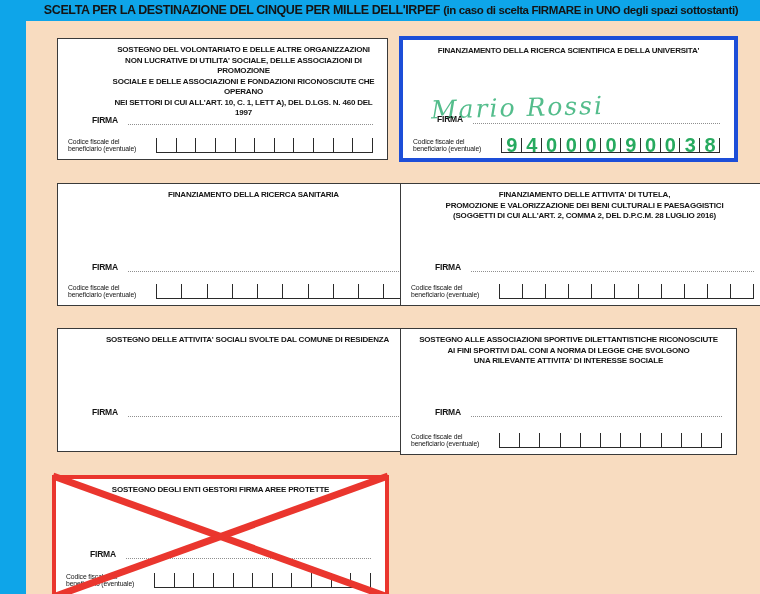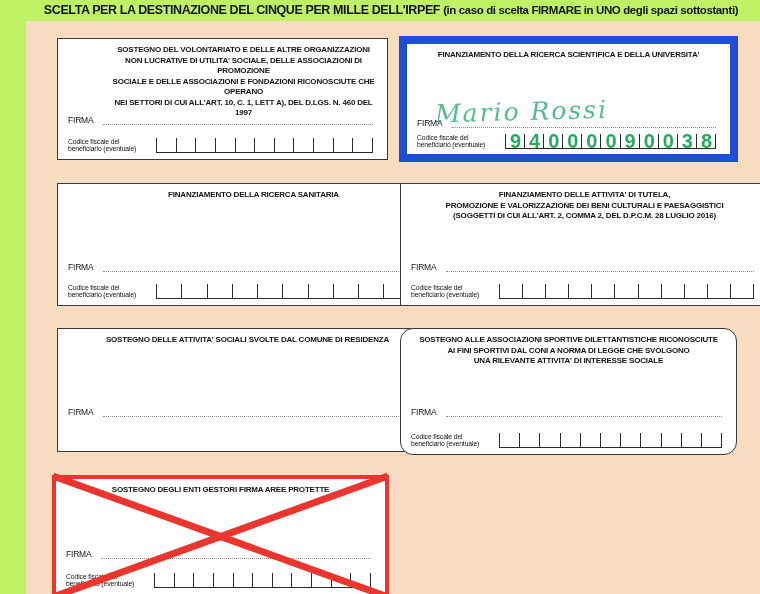--- a/index.html
+++ b/index.html
@@ -1,38 +1,38 @@
 <!DOCTYPE html>
 <html><head>
 <meta charset="utf-8">
 <style>
   html,body{margin:0;padding:0;}
-  .page{position:relative;width:760px;height:594px;background:#bef264;overflow:hidden;
+  .page{position:relative;width:760px;height:594px;background:#0ea5e9;overflow:hidden;
         font-family:"Liberation Sans",sans-serif;color:#141414;}
   .form-title{position:absolute;top:3px;left:24px;right:2px;text-align:center;
         font-weight:bold;font-size:12.5px;letter-spacing:-0.4px;white-space:nowrap;}
   .form-title .note{font-size:11.5px;}
   .panel{position:absolute;left:26px;top:21px;right:0;bottom:0;background:#f8dcc0;}
 
   .choice-box{position:absolute;background:#fff;border:1px solid #3a3a3a;box-sizing:border-box;}
   #box-volontariato{left:57px;top:38px;width:331px;height:122px;padding-left:42px;}
-  #box-ricerca-scientifica{left:399px;top:36px;width:339px;height:126px;border:8px solid #1d4ed8;}
+  #box-ricerca-scientifica{left:399px;top:36px;width:339px;height:126px;border:4px solid #1d4ed8;}
   #box-ricerca-sanitaria{left:57px;top:183px;width:393px;height:123px;}
   #box-beni-culturali{left:400px;top:183px;width:369px;height:123px;}
   #box-comune{left:57px;top:328px;width:381px;height:124px;}
-  #box-sport{left:400px;top:328px;width:337px;height:127px;border-radius:13px;}
+  #box-sport{left:400px;top:328px;width:337px;height:127px;}
   #box-aree{left:52px;top:475px;width:337px;height:123px;border:4px solid #ea362e;}
 
   .choice-title{margin-top:6px;padding:0 8px;text-align:center;font-weight:bold;
         font-size:8px;line-height:10.5px;letter-spacing:-0.2px;}
   .firma-row{position:absolute;left:10px;right:14px;top:76px;display:flex;align-items:flex-end;height:12px;}
   #box-volontariato .firma-row{top:74px;}
   #box-ricerca-scientifica .firma-row{top:72px;}
   #box-aree .firma-row{top:68px;}
-  .firma-label{font-weight:normal;font-size:8.5px;letter-spacing:-0.2px;flex:none;}
+  .firma-label{font-weight:bold;font-size:8.5px;letter-spacing:-0.2px;flex:none;margin-left:24px;}
   .firma-line{flex:1;margin-left:10px;border-bottom:1.5px dotted #8f8f8f;height:10px;}
 
   .cf-row{position:absolute;left:10px;right:14px;bottom:6px;display:flex;align-items:flex-end;}
   #box-ricerca-scientifica .cf-row{bottom:5px;}
   .cf-label{width:88px;flex:none;font-size:6.8px;line-height:7.6px;letter-spacing:-0.1px;}
   .comb{flex:1;display:flex;height:14px;border-bottom:1.5px solid #2a2a2a;}
   .comb .cell{flex:1;border-left:1.5px solid #2a2a2a;}
   .comb .cell:last-child{border-right:1.5px solid #2a2a2a;}
   .comb.filled .cell{display:flex;justify-content:center;align-items:flex-end;overflow:visible;}
   .comb.filled .cell i{font-style:normal;font-weight:bold;font-size:20px;line-height:13px;

